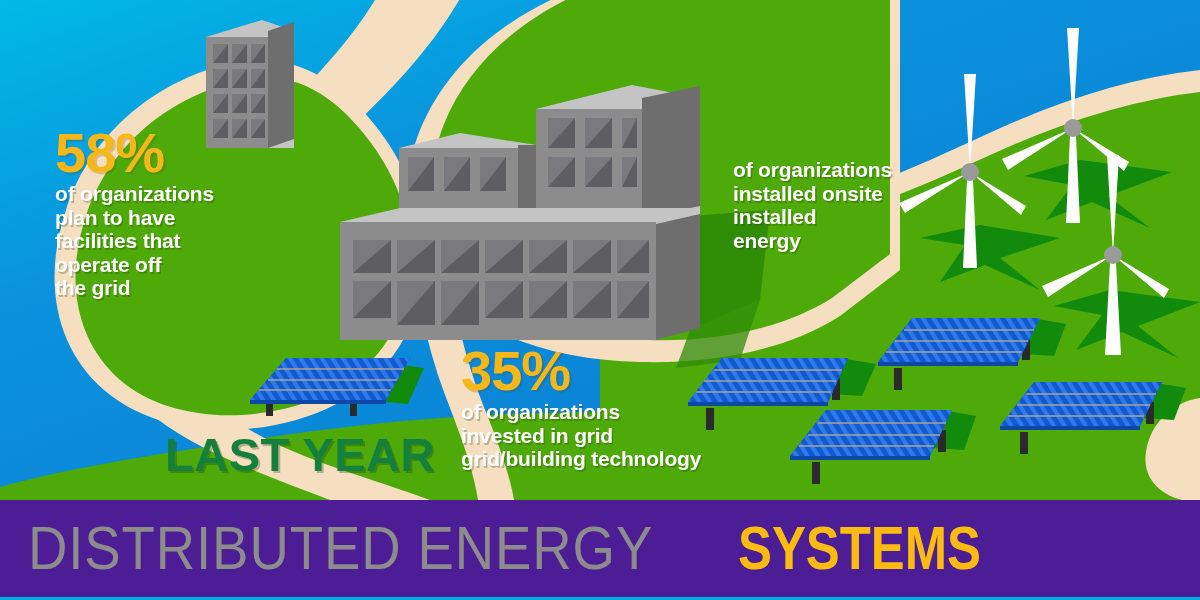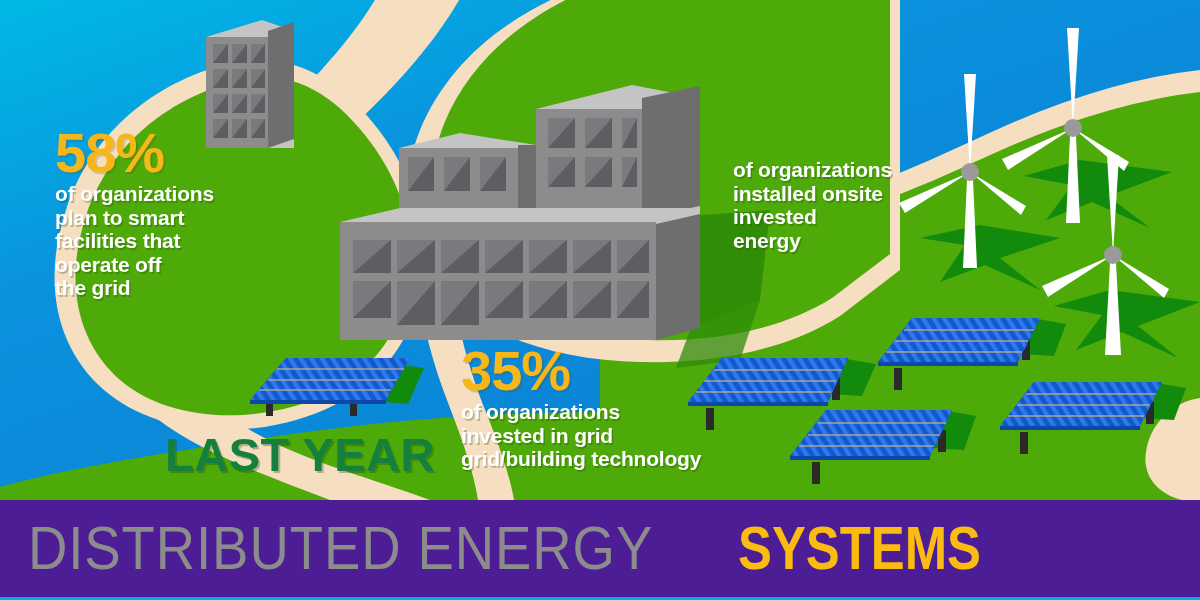--- a/index.html
+++ b/index.html
@@ -365,41 +365,41 @@
         <polygon points="1000,426 1140,426 1140,430 1000,430" fill="#0D47A8"></polygon>
       </g>
 
     </svg>
   </div>
 
   <div class="stat" id="stat-58">
     <div class="pct">58%</div>
     <div class="body">
       <span>of organizations</span>
-      <span>plan to smart</span>
+      <span>plan to have</span>
       <span>facilities that</span>
       <span>operate off</span>
       <span>the grid</span>
     </div>
   </div>
 
   <div class="stat" id="stat-35">
     <div class="pct">35%</div>
     <div class="body">
       <span>of organizations</span>
       <span>invested in grid</span>
       <span>grid/building technology</span>
     </div>
   </div>
 
   <div class="stat" id="stat-30">
     <div class="body">
       <span>of organizations</span>
       <span>installed onsite</span>
-      <span>invested</span>
+      <span>installed</span>
       <span>energy</span>
     </div>
   </div>
 
   <div id="last-year">LAST YEAR</div>
 
   <div id="titlebar">
     <div id="title-text"><span id="title-main">DISTRIBUTED ENERGY </span><span id="title-accent">SYSTEMS</span></div>
 
   </div>

